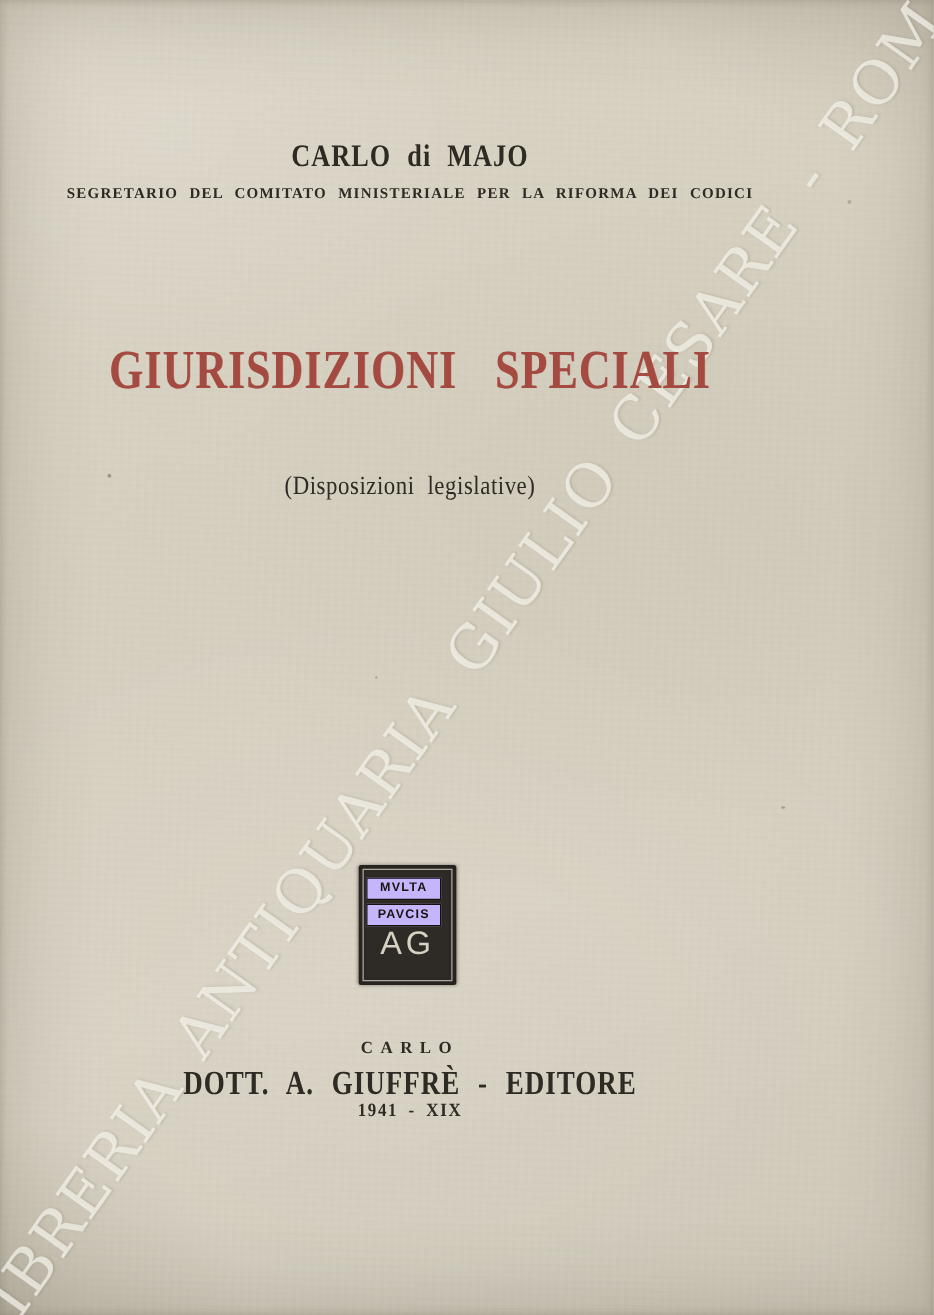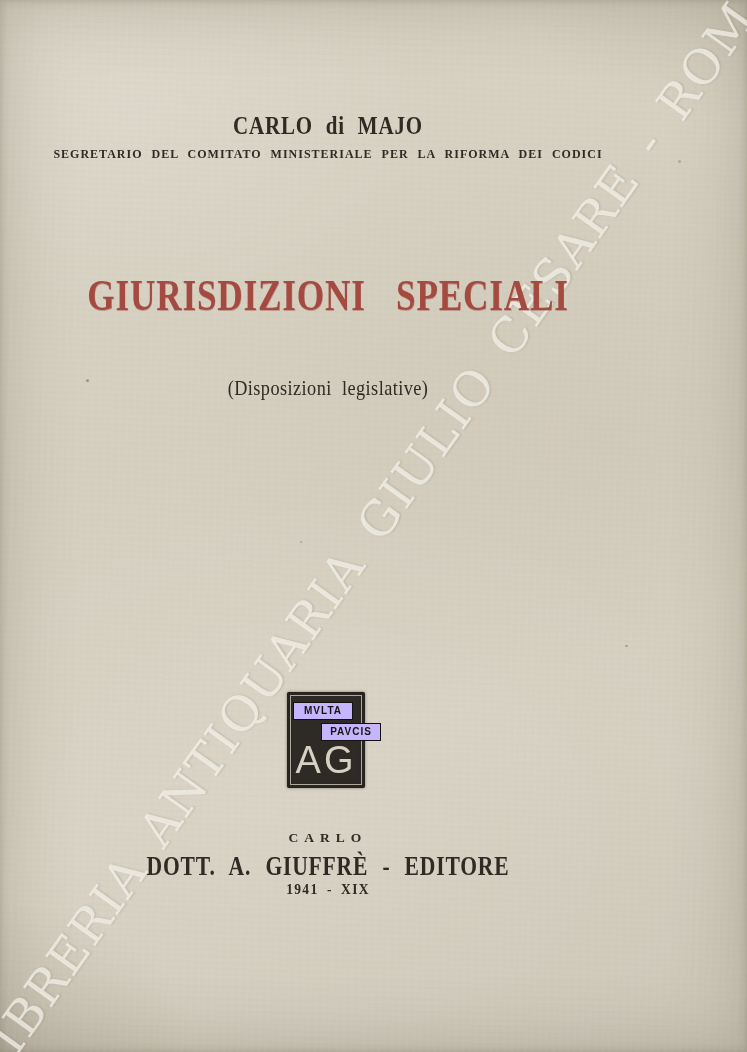--- a/index.html
+++ b/index.html
@@ -48,24 +48,24 @@
   }
   .logo-frame{position:absolute;inset:3px;border:1px solid rgba(216,211,196,0.75);}
   .logo-band{
     position:absolute;left:6px;width:58px;height:16px;
     background:#c4b5fd;border:1px solid #14120f;
     display:flex;align-items:center;justify-content:center;
     font-family:"Liberation Sans",sans-serif;font-weight:700;font-size:10px;
     letter-spacing:1px;color:#181510;line-height:1;
   }
   .band-1{top:10px;}
-  .band-2{top:31px;margin-left:28px;}
+  .band-2{top:31px;}
   .logo-monogram{
     position:absolute;left:0;right:0;top:49px;text-align:center;
-    font-family:"Liberation Sans",sans-serif;font-size:38px;font-weight:400;
+    font-family:"Liberation Sans",sans-serif;font-size:26px;font-weight:400;
     letter-spacing:3px;color:#d6d1c2;line-height:1;
   }
   .watermark{
     position:absolute;left:50%;top:50%;
     transform:translate(-50%,-50%) rotate(-54.5deg);
     font-family:"DejaVu Serif",serif;font-size:48px;font-weight:400;
     letter-spacing:2px;word-spacing:8px;white-space:nowrap;
     color:rgba(249,246,238,0.60);
     text-shadow:0 0 1px rgba(255,255,255,0.30), 1px 1px 2px rgba(120,110,88,0.25);
     pointer-events:none;

